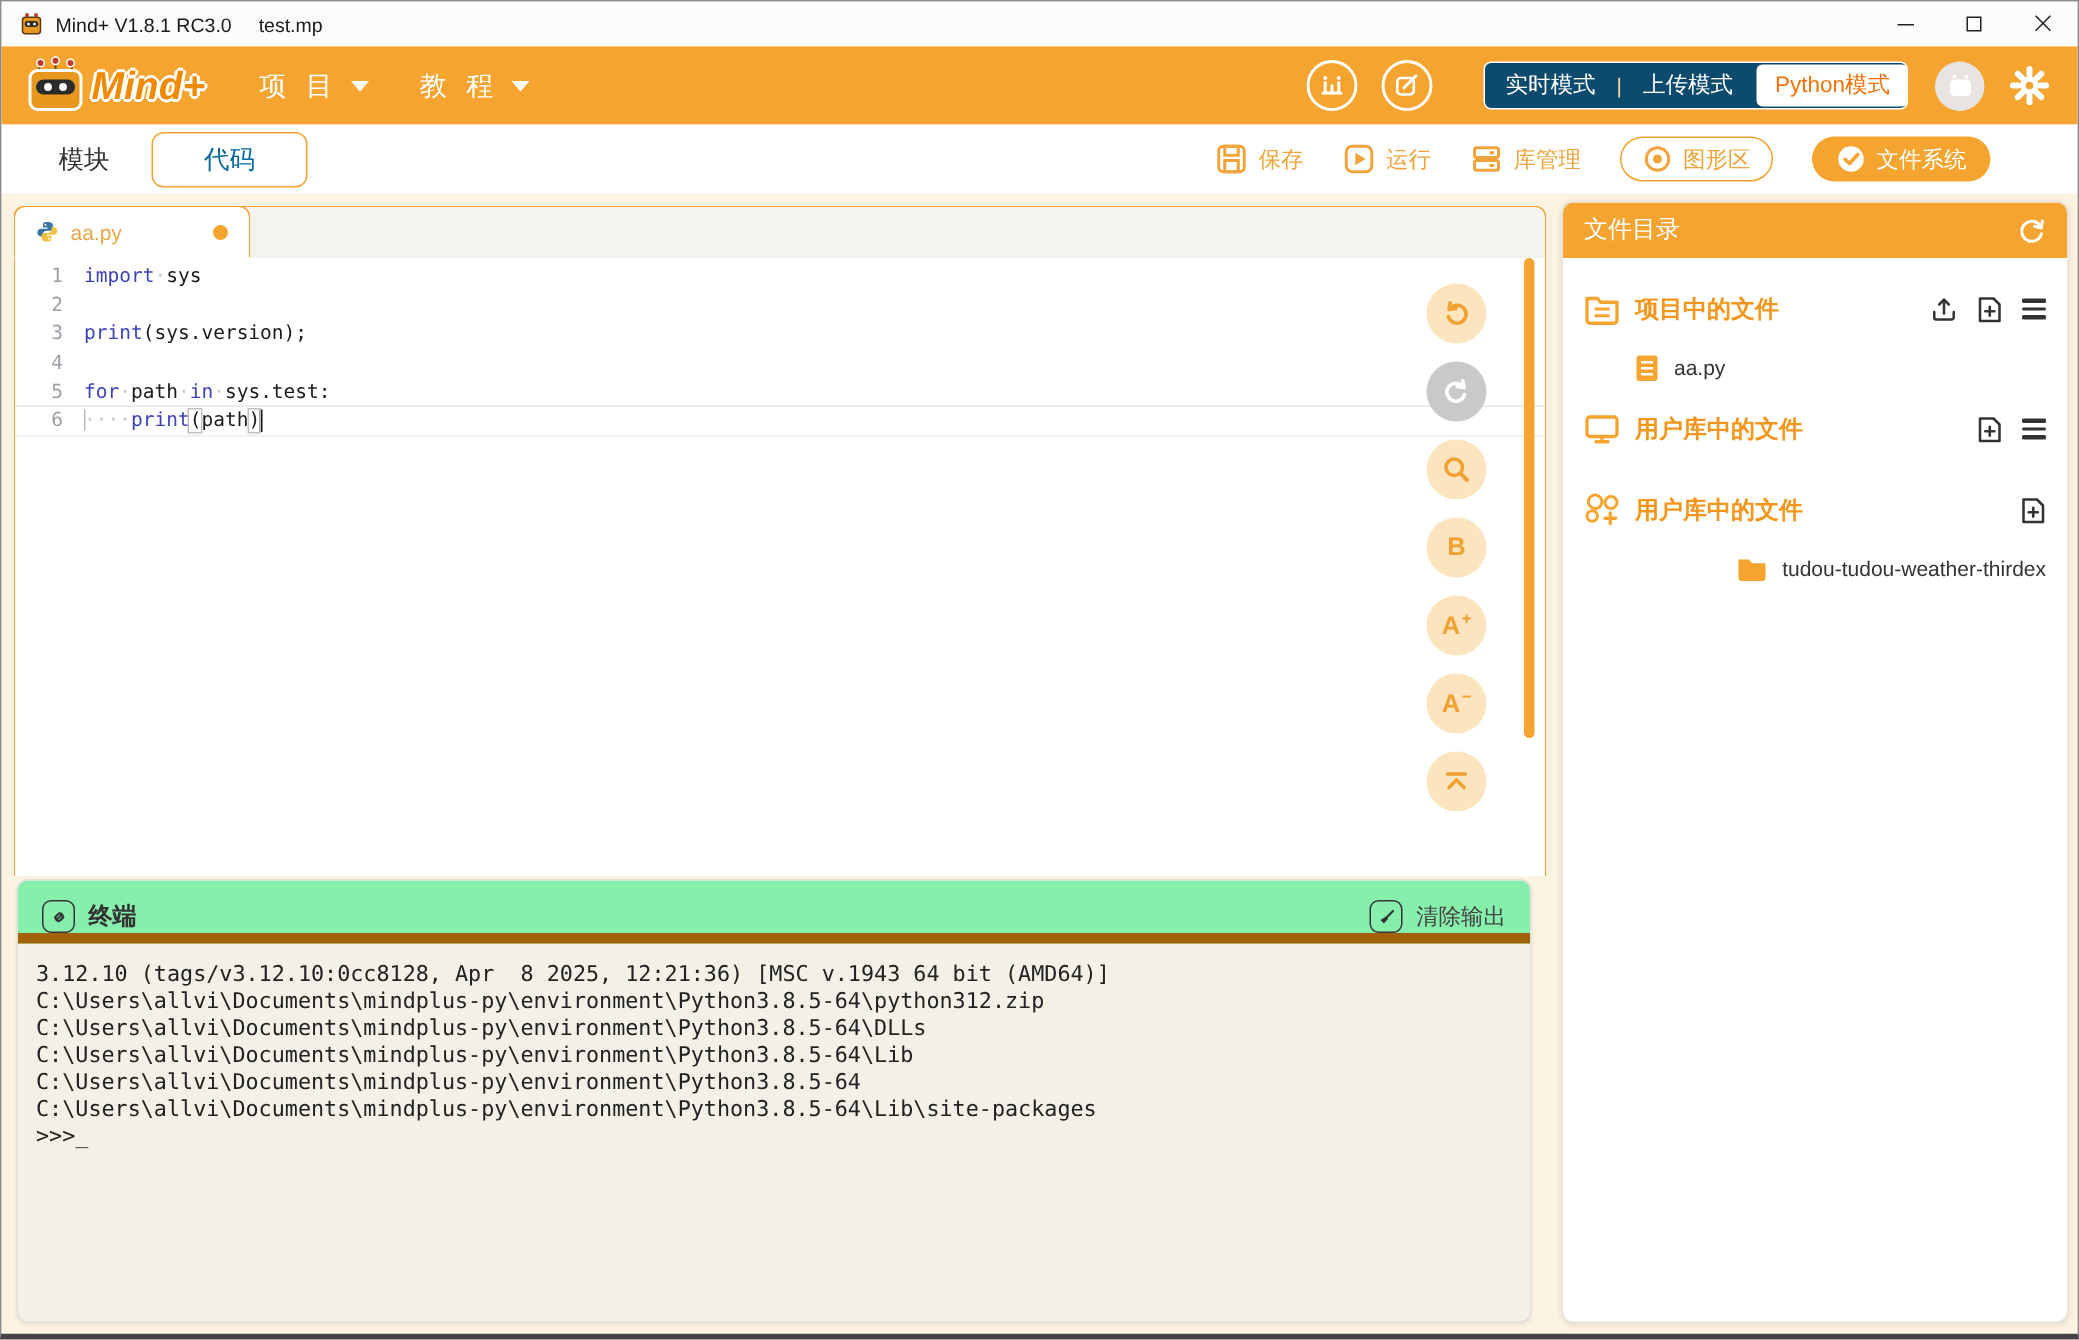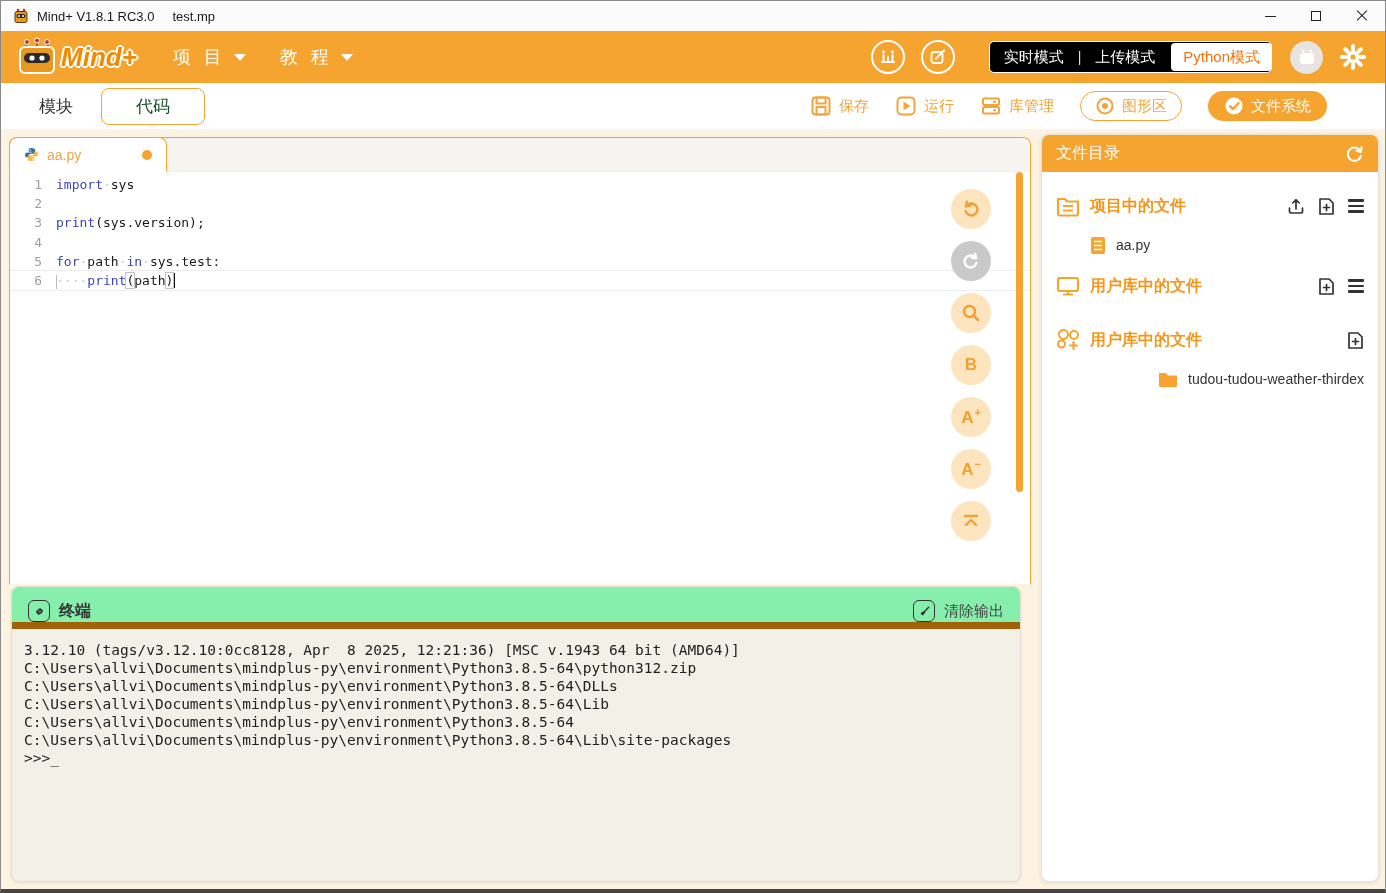--- a/index.html
+++ b/index.html
@@ -26,34 +26,34 @@
   .logo{ display:flex; align-items:center; margin-left:14px; }
   .logo-word{ font-size:26px; font-weight:bold; color:#F08A00; letter-spacing:0;
     text-shadow:-2px 0 #fff,2px 0 #fff,0 -2px #fff,0 2px #fff,-1px -1px #fff,1px 1px #fff,-1px 1px #fff,1px -1px #fff;
     margin-left:2px; font-style:italic; }
   .menus{ display:flex; margin-left:36px; gap:34px; }
   .menu-item{ display:flex; align-items:center; gap:8px; color:#fff; font-size:18px; letter-spacing:4px; cursor:pointer; }
   .caret{ width:0; height:0; border-left:6px solid transparent; border-right:6px solid transparent; border-top:7px solid #fff; }
   .hdr-right{ margin-left:auto; display:flex; align-items:center; margin-right:18px; }
   .circle-btn{ width:34px; height:34px; border:2px solid #fff; border-radius:50%;
     display:flex; align-items:center; justify-content:center; margin-right:16px; cursor:pointer; }
-  .mode-group{ display:flex; align-items:center; background:#000000; border:1px solid #ffffff;
+  .mode-group{ display:flex; align-items:center; background:#0c4a6e; border:1px solid #ffffff;
     border-radius:5px; height:32px; margin:0 14px 0 18px; overflow:visible; }
   .mode-btn{ color:#fff; font-size:15px; padding:0 14px; line-height:26px; cursor:pointer; white-space:nowrap; }
   .mode-sep{ color:#ffd9a0; font-size:14px; }
   .mode-btn.active{ background:#fff; color:#F3730B; border-radius:4px; height:28px; line-height:28px; margin:-1px -1px -1px 2px; padding:0 12px; }
   .avatar{ width:33px; height:33px; border-radius:50%; background:#E7E4E1; display:flex; align-items:center; justify-content:center; margin:0 16px 0 4px; cursor:pointer; }
   .gear{ cursor:pointer; display:flex; }
 
   
   .toolbar{ position:absolute; left:0; top:82px; width:100%; height:46px; background:#fff;
     display:flex; align-items:center; }
   .view-tabs{ display:flex; align-items:center; margin-left:10px; }
   .view-tab{ font-size:17px; color:#333; padding:6px 28px; cursor:pointer; }
-  .view-tab.active{ color:#14532d; border:1px solid #F5A42F; border-radius:8px; background:#fff; padding:6px 34px; }
+  .view-tab.active{ color:#0369a1; border:1px solid #F5A42F; border-radius:8px; background:#fff; padding:6px 34px; }
   .tb-actions{ margin-left:auto; display:flex; align-items:center; gap:26px; margin-right:58px; }
   .tb-action{ display:flex; align-items:center; gap:7px; color:#F2A43C; font-size:15px; cursor:pointer; }
   .tb-pill{ border:1px solid #F5A42F; border-radius:15px; padding:4px 14px; }
   .tb-pill-filled{ background:#F5A42F; border-radius:15px; padding:5px 16px; color:#fff; }
 
   
   .content{ position:absolute; left:0; top:128px; width:100%; height:761px; background:#FCF3E3; }
 
   
   .editor{ position:absolute; left:8px; top:8px; width:1022px; height:447px; background:#fff;

